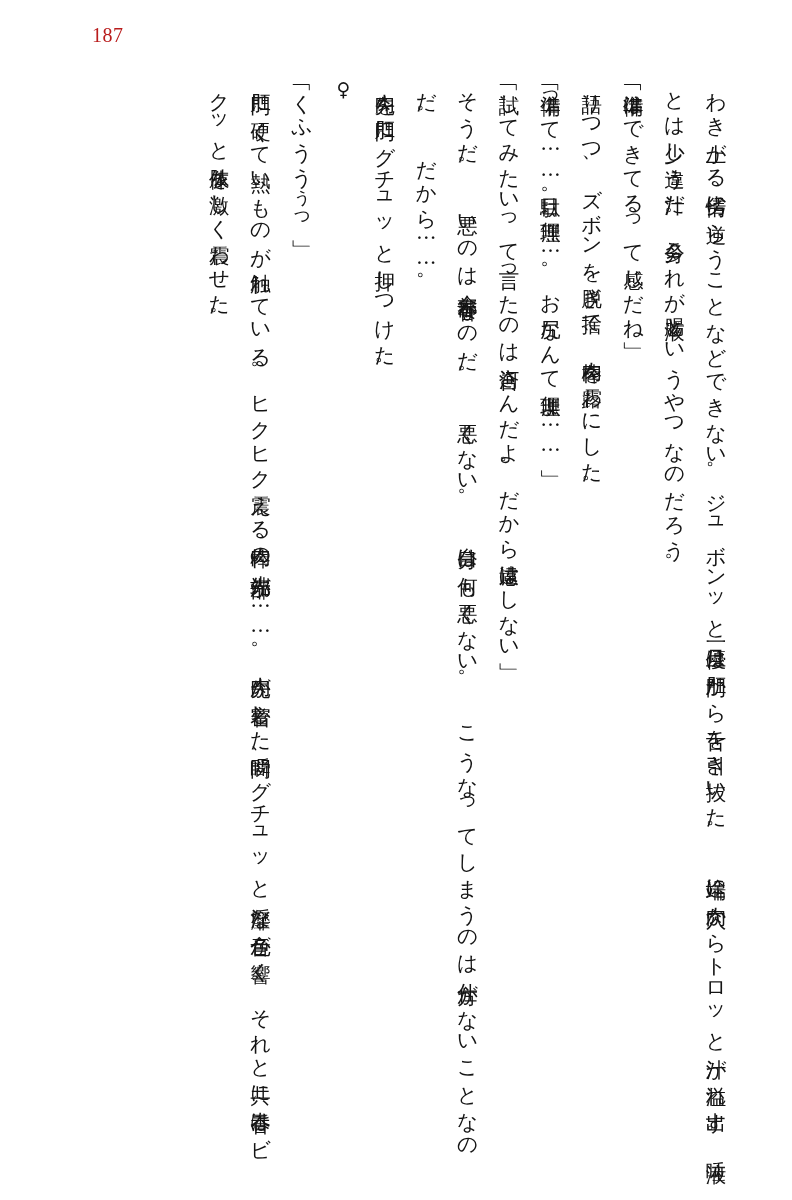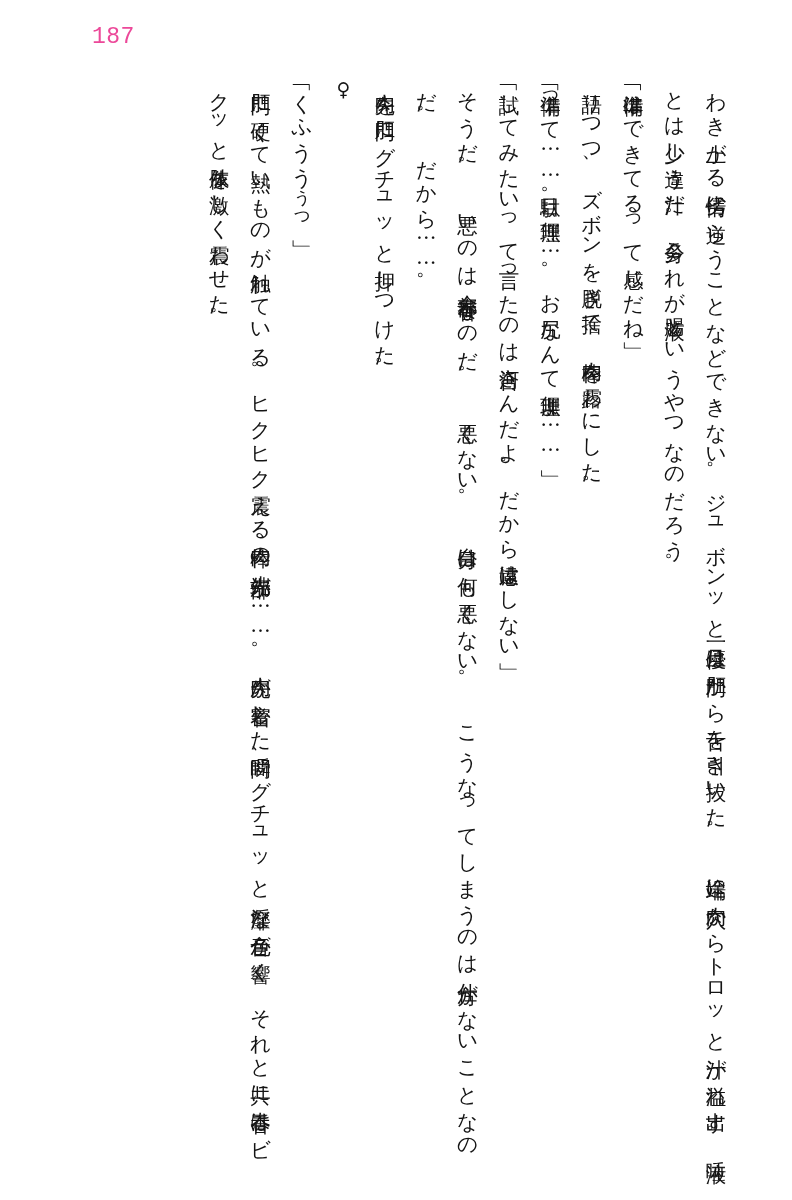--- a/index.html
+++ b/index.html
@@ -13,24 +13,24 @@
     height: 1200px;
     background: #ffffff;
     overflow: hidden;
     font-family: "Liberation Serif", "DejaVu Serif", serif;
     color: #1a1a1a;
   }
   .page-number {
     position: absolute;
     top: 24px;
     left: 92px;
-    font-size: 23px;
-    font-family: Liberation Mono, monospace;
+    font-size: 20px;
+    font-family: Liberation Serif, serif;
     letter-spacing: 0.5px;
-    color: #ec4899;
+    color: #b91c1c;
   }
   .body-text {
     position: absolute;
     top: 78px;
     right: 56px;
     left: 56px;
     height: 1070px;
     writing-mode: vertical-rl;
     -webkit-writing-mode: vertical-rl;
     text-orientation: upright;

